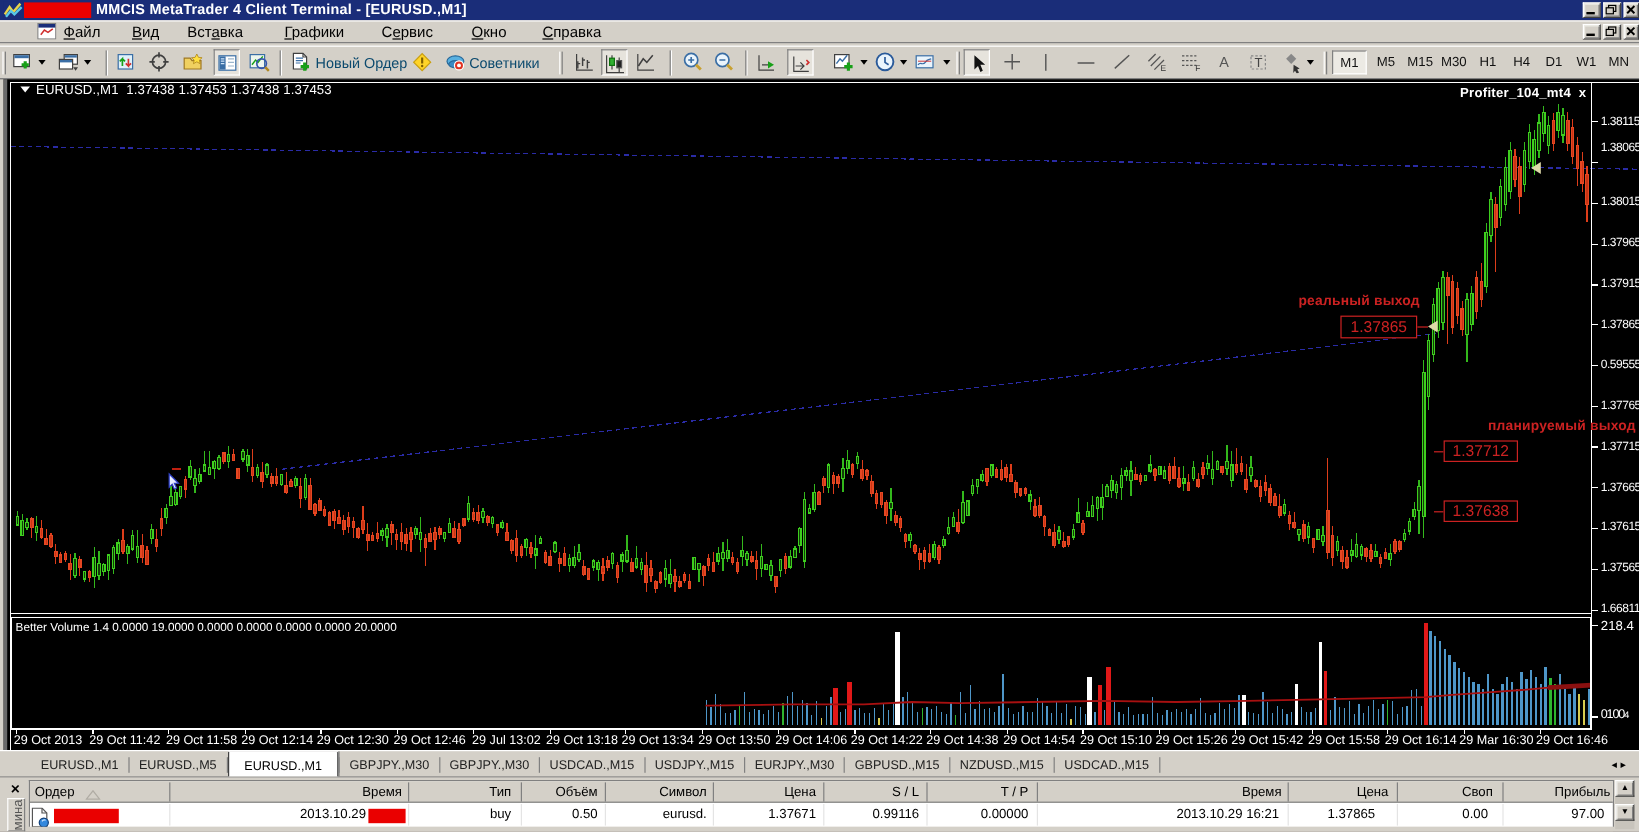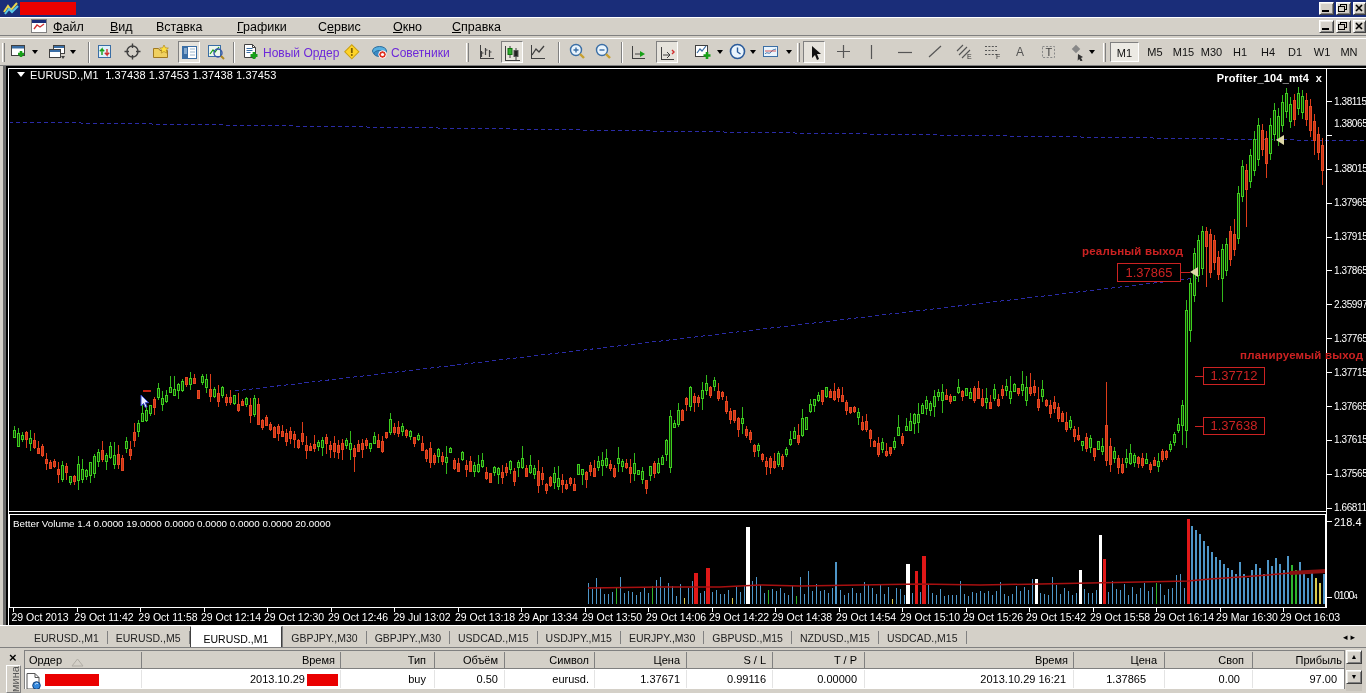--- a/index.html
+++ b/index.html
@@ -13,21 +13,21 @@
 #menu{left:0;top:17px;width:1366px;height:19px;background:#d4d0c8;border-bottom:1px solid #808080;box-shadow:inset 0 1px 0 #fff}
 .mitem{position:absolute;top:3px;font-size:12.5px;color:#000}
 .mitem u{text-decoration:underline}
 
 #tbar{left:0;top:38px;width:1366px;height:28px;background:#d4d0c8;border-top:1px solid #fff;border-bottom:1px solid #808080}
 .tsep{position:absolute;top:3px;width:2px;height:21px;border-left:1px solid #808080;border-right:1px solid #fff}
 .grip{position:absolute;top:4px;width:3px;height:19px;border-left:1px solid #fff;border-right:1px solid #808080}
 .tbtn{position:absolute;top:2px;width:22px;height:22px}
 .tbtn.pressed{background:#e6e3dc;border:1px solid;border-color:#808080 #fff #fff #808080}
 .tbtn svg{position:absolute;left:2px;top:2px}
-.tlabel{position:absolute;top:7px;font-size:12px;color:#6d28d9}
+.tlabel{position:absolute;top:7px;font-size:12px;color:#0c4a6e}
 .tfbtn{position:absolute;top:3px;width:26px;height:20px;font-size:11px;color:#111;text-align:center;line-height:20px}
 .tfbtn.pressed{background:#eceae4;border:1px solid;border-color:#808080 #fff #fff #808080}
 .darr{position:absolute;top:11px;width:0;height:0;border-left:3px solid transparent;border-right:3px solid transparent;border-top:4px solid #000}
 
 #client{left:0;top:66px;width:1366px;height:559px;background:#000}
 #lgut{left:0;top:66px;width:3px;height:559px;background:#d4d0c8}
 #lgut2{left:3px;top:66px;width:3px;height:559px;background:#6a6a6a}
 .plab{position:absolute;left:1334px;font-size:10px;color:#fff;letter-spacing:-0.4px;z-index:3}
 .tlab{position:absolute;top:611px;font-size:10.5px;color:#fff;width:76px;text-align:center}
 .rlab{position:absolute;font-size:13px;color:#000000;letter-spacing:0.2px;z-index:1}
@@ -43,20 +43,21 @@
 <body>
 <div id="root">
 
 <div class="abs" id="title">
  <svg style="position:absolute;left:3px;top:1px" width="16" height="15">
   <rect x="0" y="0" width="16" height="15" fill="#1a2d79"></rect>
   <path d="M1 11 L5 5 L8 9 L14 2" stroke="#e8d44c" stroke-width="2" fill="none"></path>
   <path d="M2 13 L6 8 L9 11 L15 5" stroke="#58c8e8" stroke-width="2" fill="none"></path>
  </svg>
  <div id="redact1"></div>
+ <div class="txt">MMCIS MetaTrader 4 Client Terminal - [EURUSD.,M1]</div>
  <div class="winbtn" style="left:1319px;top:2px"><svg width="13" height="11">
           <rect x="2" y="7" width="7" height="2" fill="#000"></rect>
         </svg></div>
  <div class="winbtn" style="left:1336px;top:2px"><svg width="13" height="11">
           <rect x="3.5" y="1.5" width="6" height="5" fill="none" stroke="#000"></rect>
           <rect x="1.5" y="3.5" width="6" height="5" fill="#d4d0c8" stroke="#000"></rect>
         </svg></div>
  <div class="winbtn" style="left:1353px;top:2px;width:13px"><svg width="11" height="11">
           <path d="M2 2 L8 8 M8 2 L2 8" stroke="#000" stroke-width="1.6"></path>
         </svg></div>
@@ -568,51 +569,51 @@
 <div class="rlab" style="top:160px;right:130px">New York</div>
 <div class="rlab" style="top:160px;right:86px">16:19</div>
 <div class="rlab" style="top:174px;right:130px">GMT</div>
 <div class="rlab" style="top:174px;right:86px">20:29</div>
 <div class="plab" style="top:96px">1.38115</div>
 <div class="plab" style="top:118px">1.38065</div>
 <div class="plab" style="top:163px">1.38015</div>
 <div class="plab" style="top:197px">1.37965</div>
 <div class="plab" style="top:231px">1.37915</div>
 <div class="plab" style="top:265px">1.37865</div>
-<div class="plab" style="top:299px">2.35997</div>
+<div class="plab" style="top:299px">0.59555</div>
 <div class="plab" style="top:333px">1.37765</div>
 <div class="plab" style="top:367px">1.37715</div>
 <div class="plab" style="top:401px">1.37665</div>
 <div class="plab" style="top:434px">1.37615</div>
 <div class="plab" style="top:468px">1.37565</div>
 <div class="plab" style="top:502px">1.66811</div>
 <div class="abs" id="bv">Better Volume 1.4 0.0000 19.0000 0.0000 0.0000 0.0000 0.0000 20.0000</div>
 <div class="abs" id="vscale1">218.4</div>
 <div class="abs" id="vscale2">0100<span style="font-size:8px">4</span></div>
 <div class="tlab" style="left:2px">29 Oct 2013</div>
 <div class="tlab" style="left:66px">29 Oct 11:42</div>
 <div class="tlab" style="left:130px">29 Oct 11:58</div>
 <div class="tlab" style="left:193px">29 Oct 12:14</div>
 <div class="tlab" style="left:256px">29 Oct 12:30</div>
 <div class="tlab" style="left:320px">29 Oct 12:46</div>
 <div class="tlab" style="left:384px">29 Jul 13:02</div>
 <div class="tlab" style="left:447px">29 Oct 13:18</div>
-<div class="tlab" style="left:510px">29 Apr 13:34</div>
+<div class="tlab" style="left:510px">29 Oct 13:34</div>
 <div class="tlab" style="left:574px">29 Oct 13:50</div>
 <div class="tlab" style="left:638px">29 Oct 14:06</div>
 <div class="tlab" style="left:701px">29 Oct 14:22</div>
 <div class="tlab" style="left:764px">29 Oct 14:38</div>
 <div class="tlab" style="left:828px">29 Oct 14:54</div>
 <div class="tlab" style="left:892px">29 Oct 15:10</div>
 <div class="tlab" style="left:955px">29 Oct 15:26</div>
 <div class="tlab" style="left:1018px">29 Oct 15:42</div>
 <div class="tlab" style="left:1082px">29 Oct 15:58</div>
 <div class="tlab" style="left:1146px">29 Oct 16:14</div>
 <div class="tlab" style="left:1209px">29 Mar 16:30</div>
-<div class="tlab" style="left:1272px">29 Oct 16:03</div>
+<div class="tlab" style="left:1272px">29 Oct 16:46</div>
 <div class="rtext" style="left:1082px;top:245px">реальный выход</div>
 <div class="redbox" style="left:1117px;top:263px;width:64px;height:19px;line-height:17px">1.37865</div>
 <div class="abs" style="left:1181px;top:271.5px;width:9px;height:1px;background:#cc2222"></div>
 <div class="rtext" style="left:1240px;top:349px">планируемый выход</div>
 <div class="redbox" style="left:1203px;top:367px;width:62px;height:18px;line-height:16px">1.37712</div>
 <div class="abs" style="left:1195px;top:375.5px;width:8px;height:1px;background:#cc2222"></div>
 <div class="redbox" style="left:1203px;top:417px;width:62px;height:18px;line-height:16px">1.37638</div>
 <div class="abs" style="left:1195px;top:425.5px;width:8px;height:1px;background:#cc2222"></div>
 
 <style>

